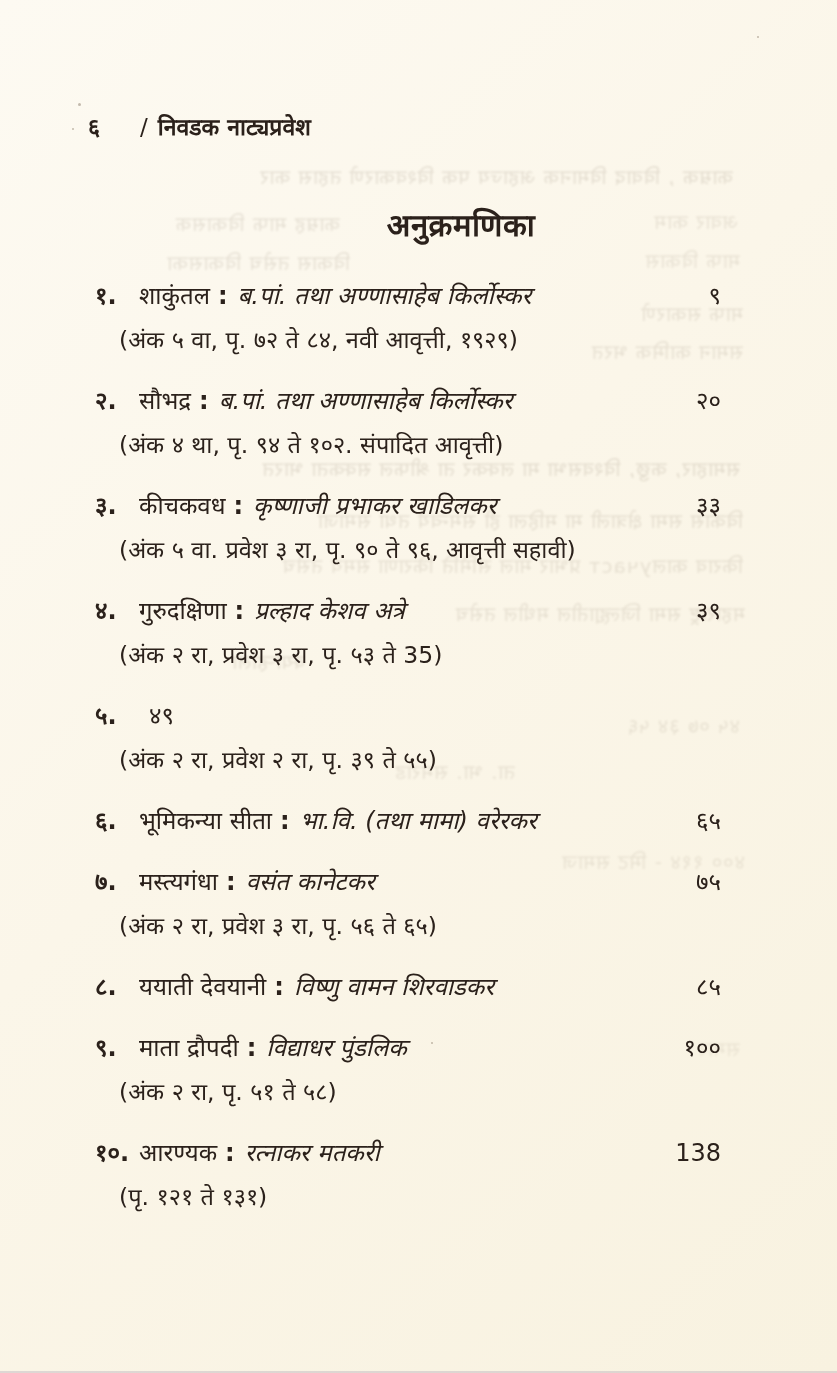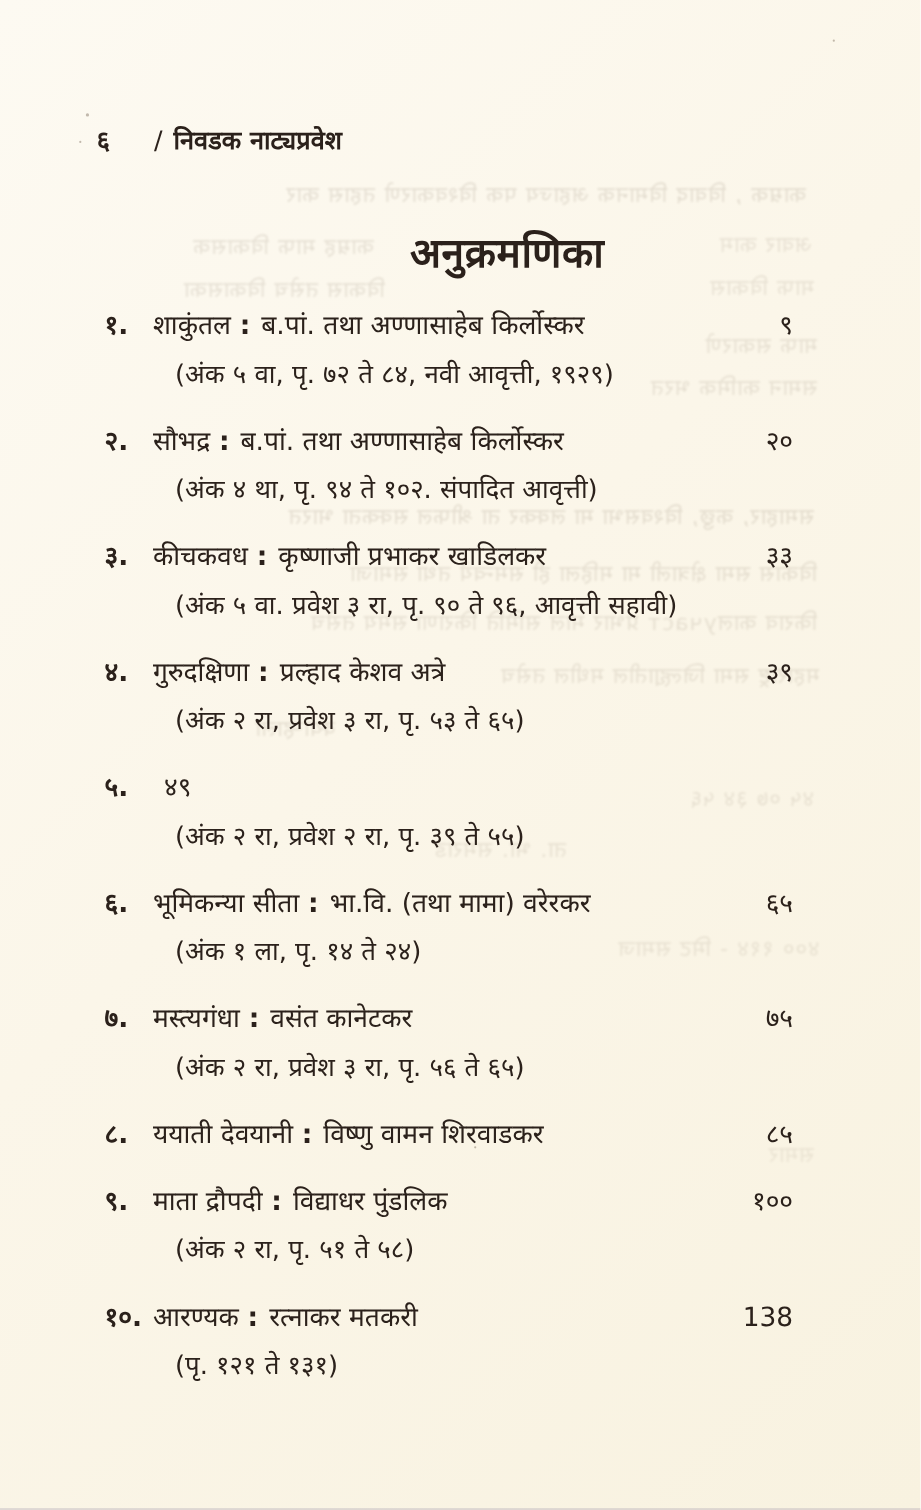--- a/index.html
+++ b/index.html
@@ -34,36 +34,36 @@
     position:absolute;top:110px;left:88px;
     font-size:23px;font-weight:700;
     display:flex;align-items:baseline;
   }
   .running-header .pgnum{font-weight:600;min-width:52px;}
   .running-header .sep{font-weight:400;margin-right:10px;}
   .toc-heading{
     position:absolute;top:203px;left:0;right:0;
     padding-left:85px;
     text-align:center;
-    font-size:37px;font-weight:800;
+    font-size:31px;font-weight:800;
     letter-spacing:.5px;
   }
   .entries{
     position:absolute;top:281px;left:95px;width:626px;
   }
   .entry{margin-bottom:31px;}
   .entry-head{display:flex;align-items:baseline;line-height:30px;font-size:24px;}
   .entry-num{flex:0 0 44px;font-weight:700;}
   .entry-title-wrap{flex:1 1 auto;}
   .entry-title{font-weight:400;}
   .colon{margin:0 10px 0 8px;font-weight:700;}
-  .entry-author{font-weight:500;}
+  .entry-author{font-style:italic;font-weight:500;}
   .entry-page{flex:0 0 auto;padding-left:10px;font-size:24px;}
   .entry-detail{
-    margin-left:64px;margin-top:14px;
+    margin-left:24px;margin-top:14px;
     line-height:30px;font-size:23.5px;font-weight:500;
   }
   
   .speck{position:absolute;border-radius:50%;background:#6b5b49;opacity:.4;}
 </style>
 </head>
 <body>
 
 <div class="page">
 
@@ -131,40 +131,39 @@
   </div>
 
   <div class="entry">
     <div class="entry-head">
       <span class="entry-num">४.</span>
       <span class="entry-title-wrap">
         <span class="entry-title">गुरुदक्षिणा</span><span class="colon">:</span><span class="entry-author">प्रल्हाद केशव अत्रे</span>
       </span>
       <span class="entry-page">३९</span>
     </div>
-    <div class="entry-detail">(अंक २ रा, प्रवेश ३ रा, पृ. ५३ ते ६५)</div>
+    <div class="entry-detail">(अंक २ रा, प्रवेश ३ रा, पृ. ५३ ते 35)</div>
   </div>
 
   <div class="entry">
     <div class="entry-head">
       <span class="entry-num">५.</span>
       <span class="entry-page">४९</span>
     </div>
     <div class="entry-detail">(अंक २ रा, प्रवेश २ रा, पृ. ३९ ते ५५)</div>
   </div>
 
   <div class="entry">
     <div class="entry-head">
       <span class="entry-num">६.</span>
       <span class="entry-title-wrap">
         <span class="entry-title">भूमिकन्या सीता</span><span class="colon">:</span><span class="entry-author">भा.वि. (तथा मामा) वरेरकर</span>
       </span>
       <span class="entry-page">६५</span>
     </div>
-    <div class="entry-detail">(अंक १ ला, पृ. १४ ते २४)</div>
   </div>
 
   <div class="entry">
     <div class="entry-head">
       <span class="entry-num">७.</span>
       <span class="entry-title-wrap">
         <span class="entry-title">मस्त्यगंधा</span><span class="colon">:</span><span class="entry-author">वसंत कानेटकर</span>
       </span>
       <span class="entry-page">७५</span>
     </div>

